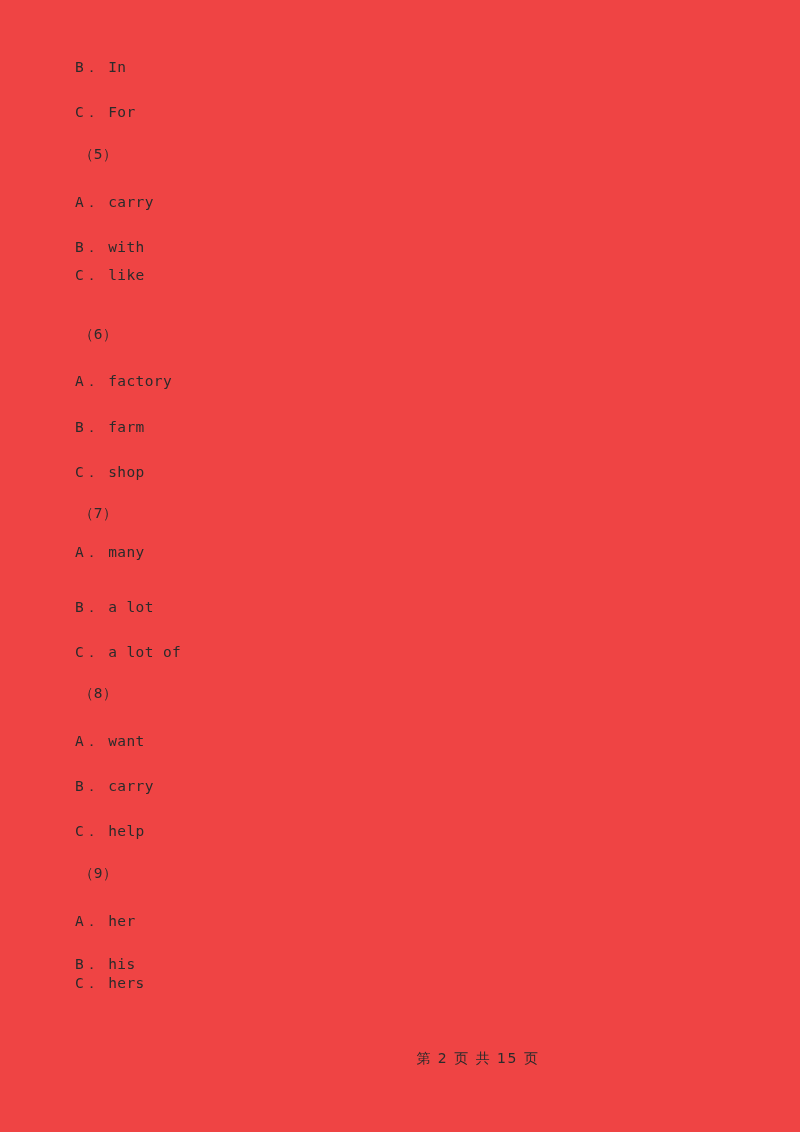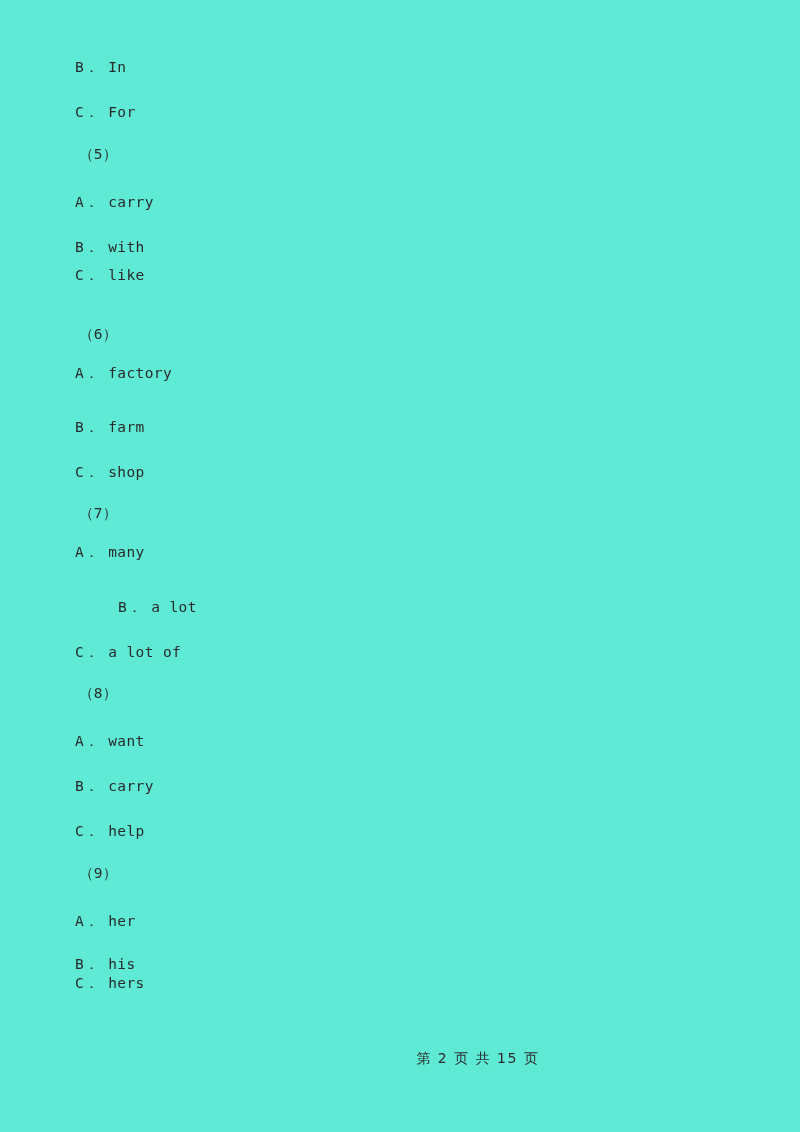--- a/index.html
+++ b/index.html
@@ -16,21 +16,21 @@
     font-family: "DejaVu Sans Mono", "Liberation Mono", monospace;
     -webkit-font-smoothing: antialiased;
   }
 
   .page {
     position: absolute;
     left: 0;
     top: 0;
     width: 800px;
     height: 1132px;
-    background: #5eead4;
+    background: #ef4444;
   }
 
   
   .content {
     position: absolute;
     left: 0;
     top: 0;
     width: 800px;
   }
 
@@ -89,26 +89,26 @@
 <div class="page">
 
   <div class="content">
       <div class="line option" style="top: 58px;"><span class="opt-letter">B</span><span class="opt-dot">．</span> <span class="opt-text">In</span></div>
       <div class="line option" style="top: 103px; text-align: right;"><span class="opt-letter">C</span><span class="opt-dot">．</span> <span class="opt-text">For</span></div>
       <div class="line qnum" style="top: 145px;"><span>（5）</span></div>
       <div class="line option" style="top: 193px;"><span class="opt-letter">A</span><span class="opt-dot">．</span> <span class="opt-text">carry</span></div>
       <div class="line option" style="top: 238px;"><span class="opt-letter">B</span><span class="opt-dot">．</span> <span class="opt-text">with</span></div>
       <div class="line option" style="top: 266px;"><span class="opt-letter">C</span><span class="opt-dot">．</span> <span class="opt-text">like</span></div>
       <div class="line qnum" style="top: 325px;"><span>（6）</span></div>
-      <div class="line option" style="top: 364px;"><span class="opt-letter">A</span><span class="opt-dot">．</span> <span class="opt-text">factory</span></div>
+      <div class="line option" style="top: 372px;"><span class="opt-letter">A</span><span class="opt-dot">．</span> <span class="opt-text">factory</span></div>
       <div class="line option" style="top: 418px;"><span class="opt-letter">B</span><span class="opt-dot">．</span> <span class="opt-text">farm</span></div>
       <div class="line option" style="top: 463px;"><span class="opt-letter">C</span><span class="opt-dot">．</span> <span class="opt-text">shop</span></div>
       <div class="line qnum" style="top: 504px;"><span>（7）</span></div>
       <div class="line option" style="top: 543px;"><span class="opt-letter">A</span><span class="opt-dot">．</span> <span class="opt-text">many</span></div>
-      <div class="line option" style="top: 598px; margin-left: 43px;"><span class="opt-letter">B</span><span class="opt-dot">．</span> <span class="opt-text">a lot</span></div>
+      <div class="line option" style="top: 598px;"><span class="opt-letter">B</span><span class="opt-dot">．</span> <span class="opt-text">a lot</span></div>
       <div class="line option" style="top: 643px;"><span class="opt-letter">C</span><span class="opt-dot">．</span> <span class="opt-text">a lot of</span></div>
       <div class="line qnum" style="top: 684px;"><span>（8）</span></div>
       <div class="line option" style="top: 732px;"><span class="opt-letter">A</span><span class="opt-dot">．</span> <span class="opt-text">want</span></div>
       <div class="line option" style="top: 777px;"><span class="opt-letter">B</span><span class="opt-dot">．</span> <span class="opt-text">carry</span></div>
       <div class="line option" style="top: 822px;"><span class="opt-letter">C</span><span class="opt-dot">．</span> <span class="opt-text">help</span></div>
       <div class="line qnum" style="top: 864px;"><span>（9）</span></div>
       <div class="line option" style="top: 912px;"><span class="opt-letter">A</span><span class="opt-dot">．</span> <span class="opt-text">her</span></div>
       <div class="line option" style="top: 919px; margin-top: 36px;"><span class="opt-letter">B</span><span class="opt-dot">．</span> <span class="opt-text">his</span></div>
       <div class="line option" style="top: 968px; margin-top: 6px;"><span class="opt-letter">C</span><span class="opt-dot">．</span> <span class="opt-text">hers</span></div>
     </div>

